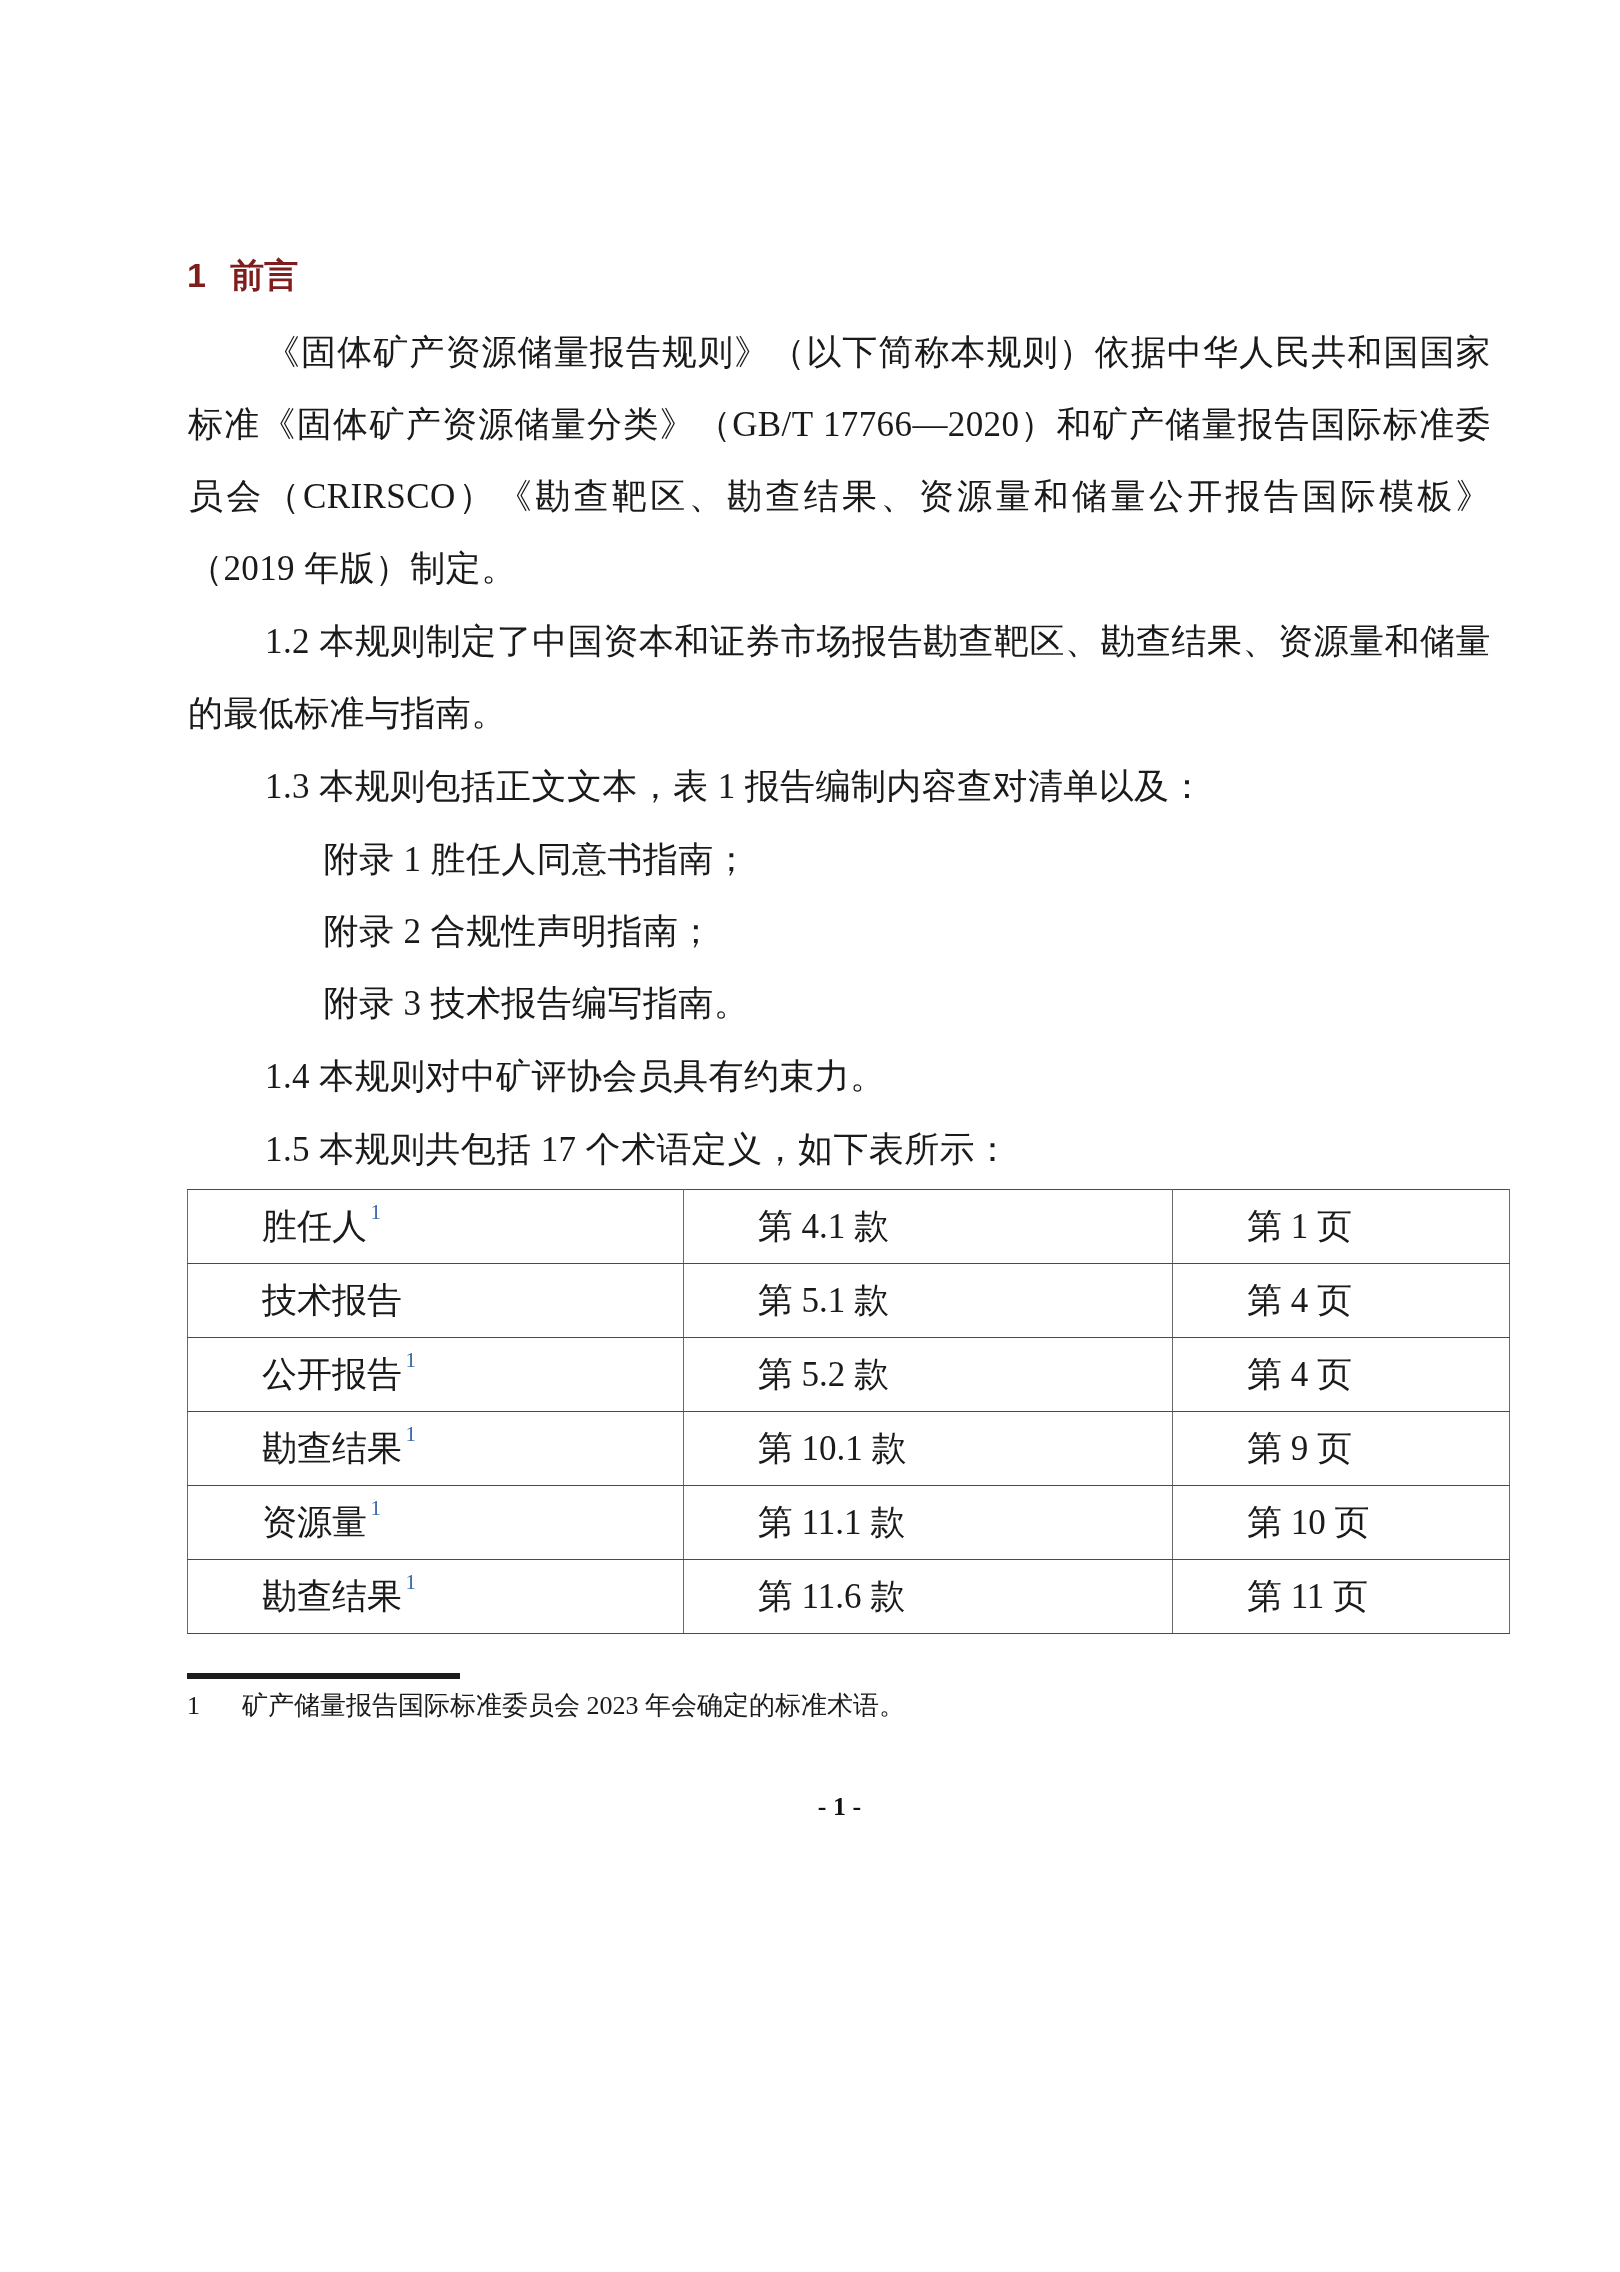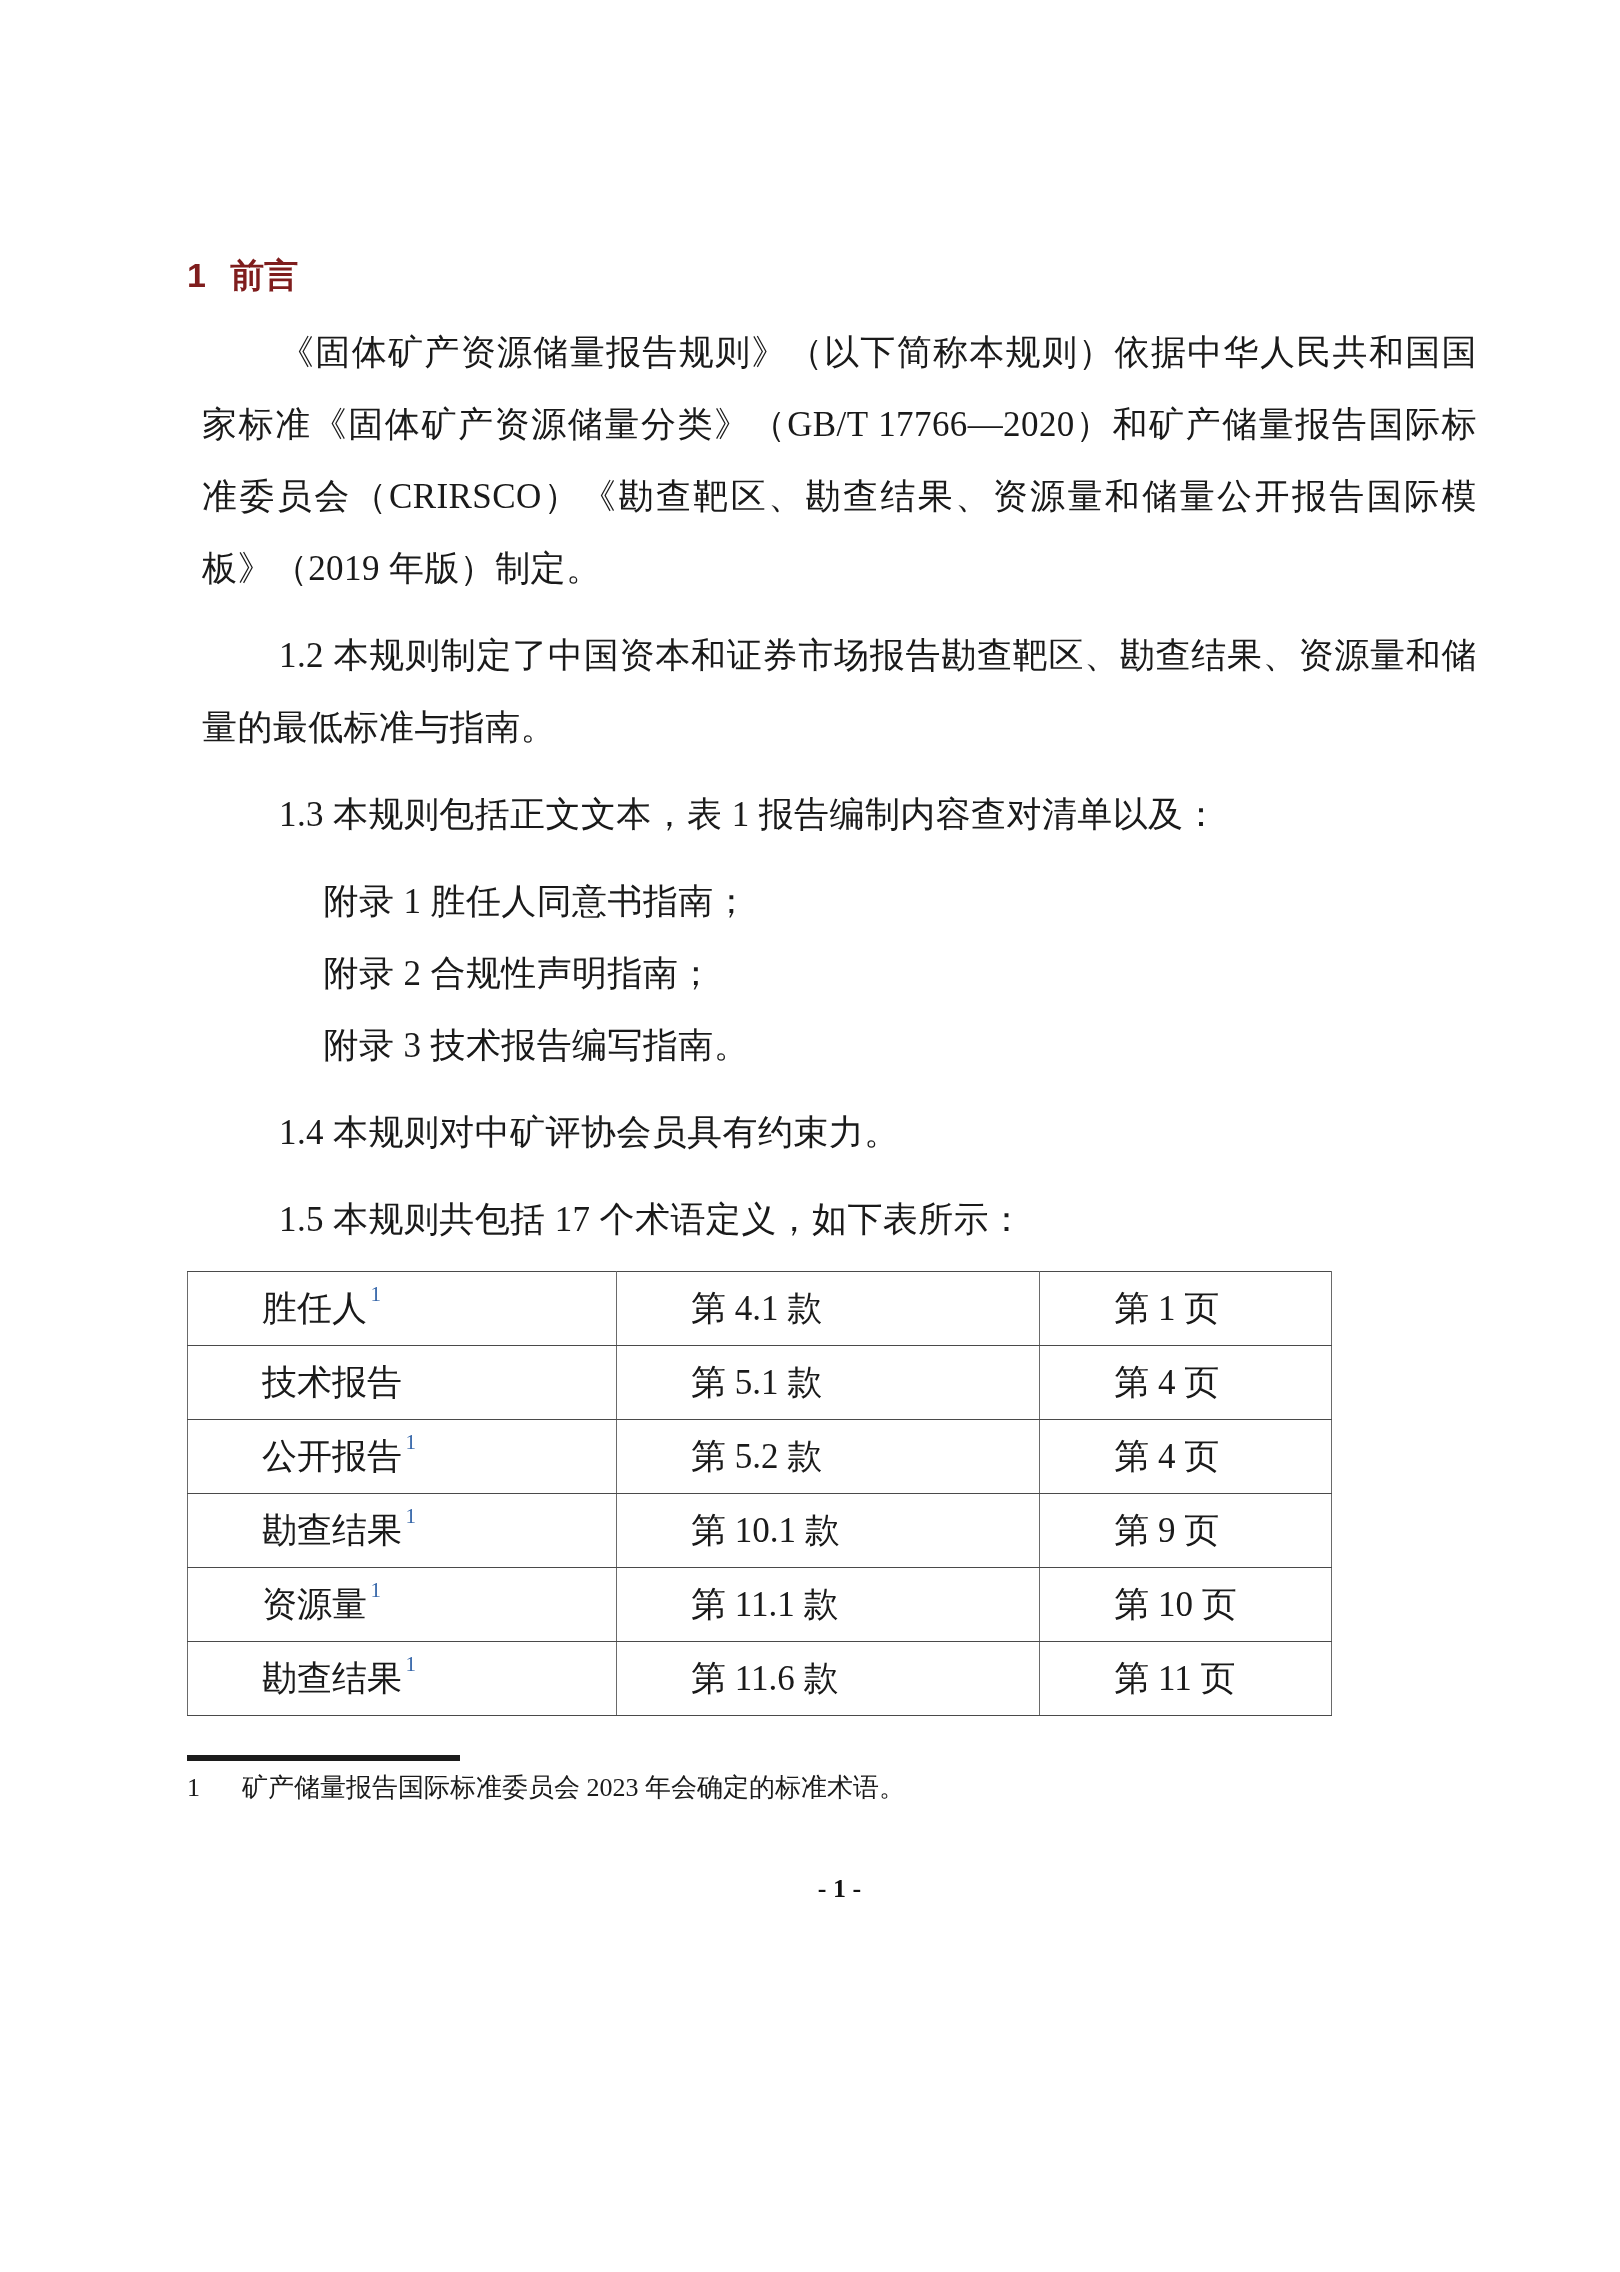--- a/index.html
+++ b/index.html
@@ -24,37 +24,37 @@
     font-size: 34px;
     font-weight: 700;
     line-height: 44px;
     margin: 0 0 20px 0;
     word-spacing: 15px;
     color: #7f1d1d;
   }
   p.body-par {
     font-size: 35px;
     line-height: 72px;
-    margin: 15px;
+    margin: 1px;
     text-align: justify;
     text-indent: 2.2em;
     letter-spacing: 0.4px;
   }
   p.appendix-par {
     font-size: 35px;
     line-height: 72px;
     margin: 0;
     text-indent: 3.9em;
     letter-spacing: 0.4px;
   }
   table.terms {
     border-collapse: collapse;
     table-layout: fixed;
-    width: 1145px;
-    margin-top: 9px;
+    width: 1323px;
+    margin-top: 3px;
     border: 1.7px solid #333333;
   }
   table.terms td {
     height: 73px;
     vertical-align: middle;
     font-size: 35px;
     padding: 0 8.4px 0 74px;
     border-top: 1.7px solid #4a4a4a;
     border-bottom: 1.7px solid #4a4a4a;
     border-left: 0.8px solid #6a6a6a;

